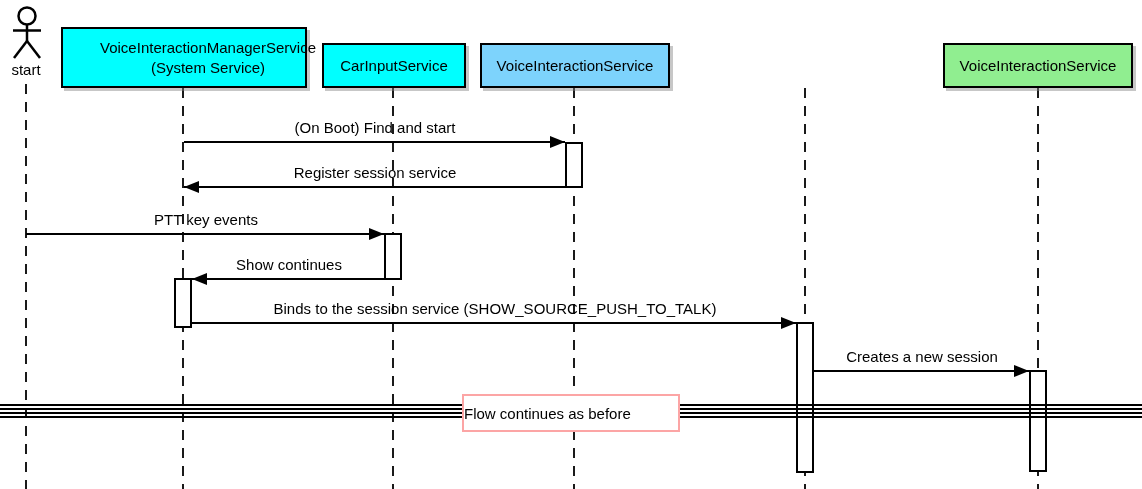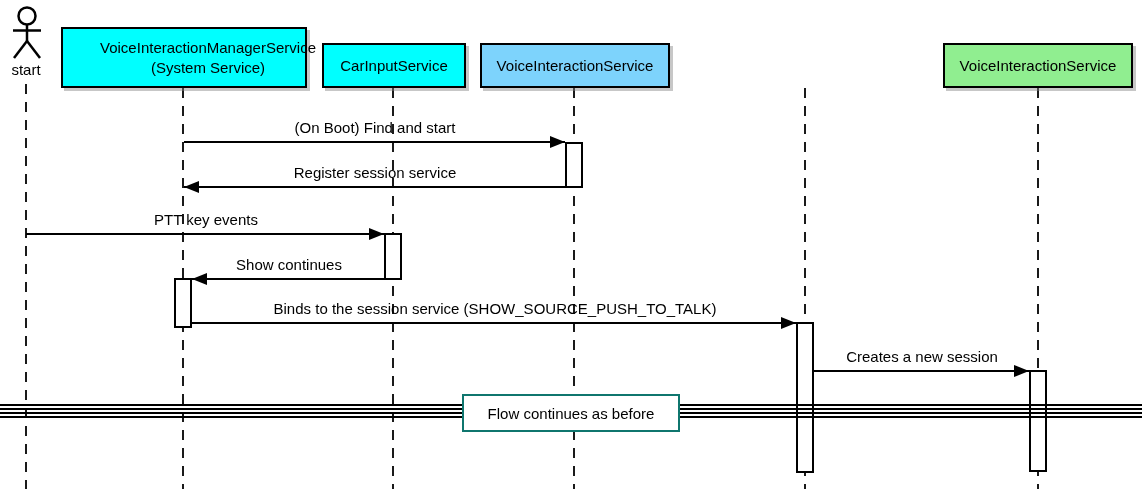--- a/index.html
+++ b/index.html
@@ -42,22 +42,22 @@
     border-right:15px solid #000;
   }
   .msg-label{
     position:absolute;
     font-size:15px;white-space:nowrap;
     transform:translateX(-50%);
   }
   .divider-line{position:absolute;left:0;width:1142px;height:2px;background:#000;}
   .divider-box{
     position:absolute;box-sizing:border-box;
-    background:#fff;border:2px solid #0f766e;
-    display:flex;align-items:center;justify-content:center;
+    background:#fff;border:2px solid #fca5a5;
+    display:flex;align-items:center;justify-content:flex-start;
     font-size:15px;white-space:nowrap;
   }
   .actor-label{
     position:absolute;font-size:15px;transform:translateX(-50%);white-space:nowrap;
   }
 </style>
 </head>
 <body>
 
 <div class="canvas">

